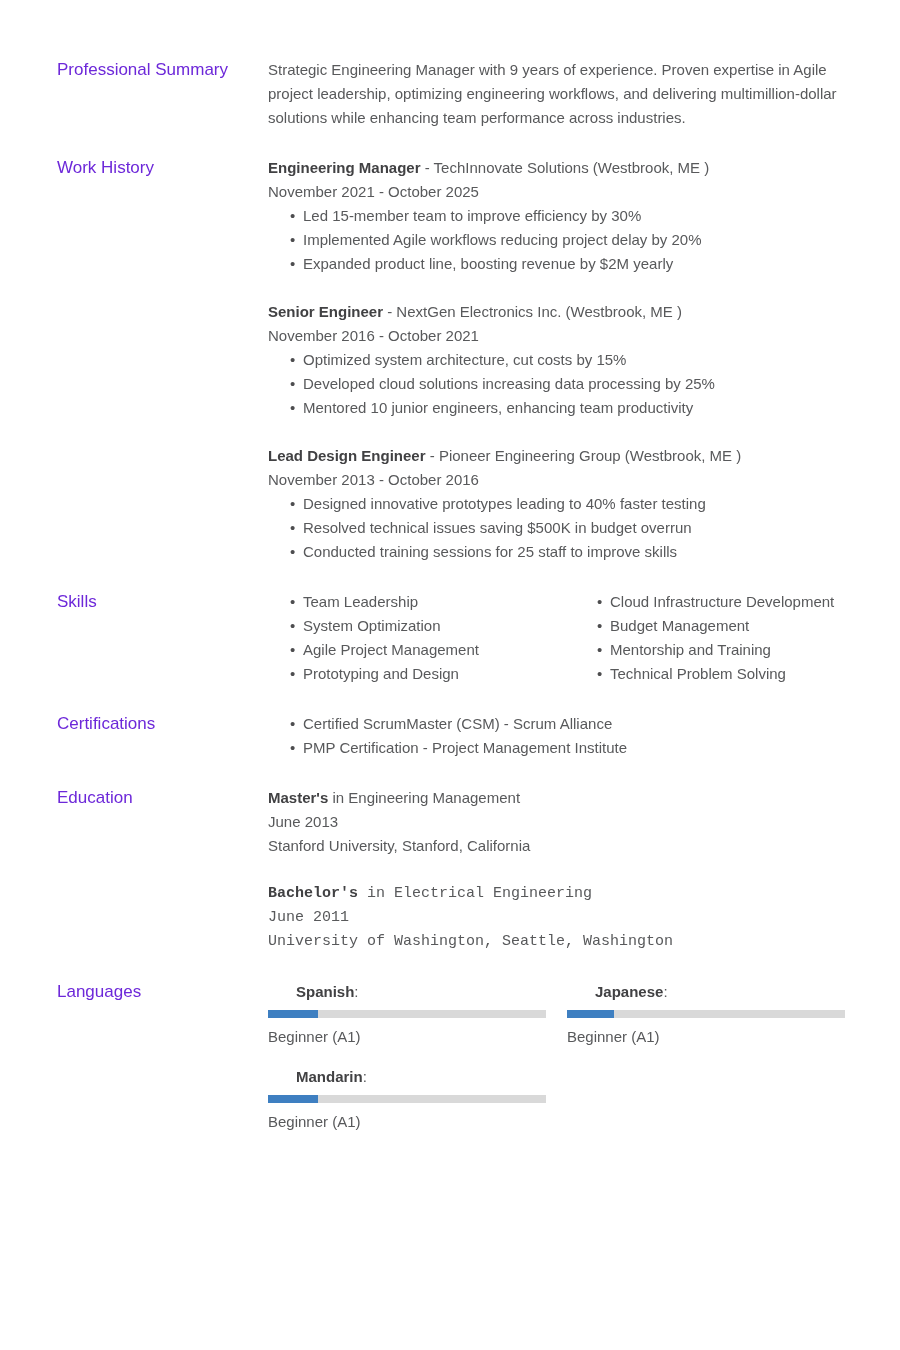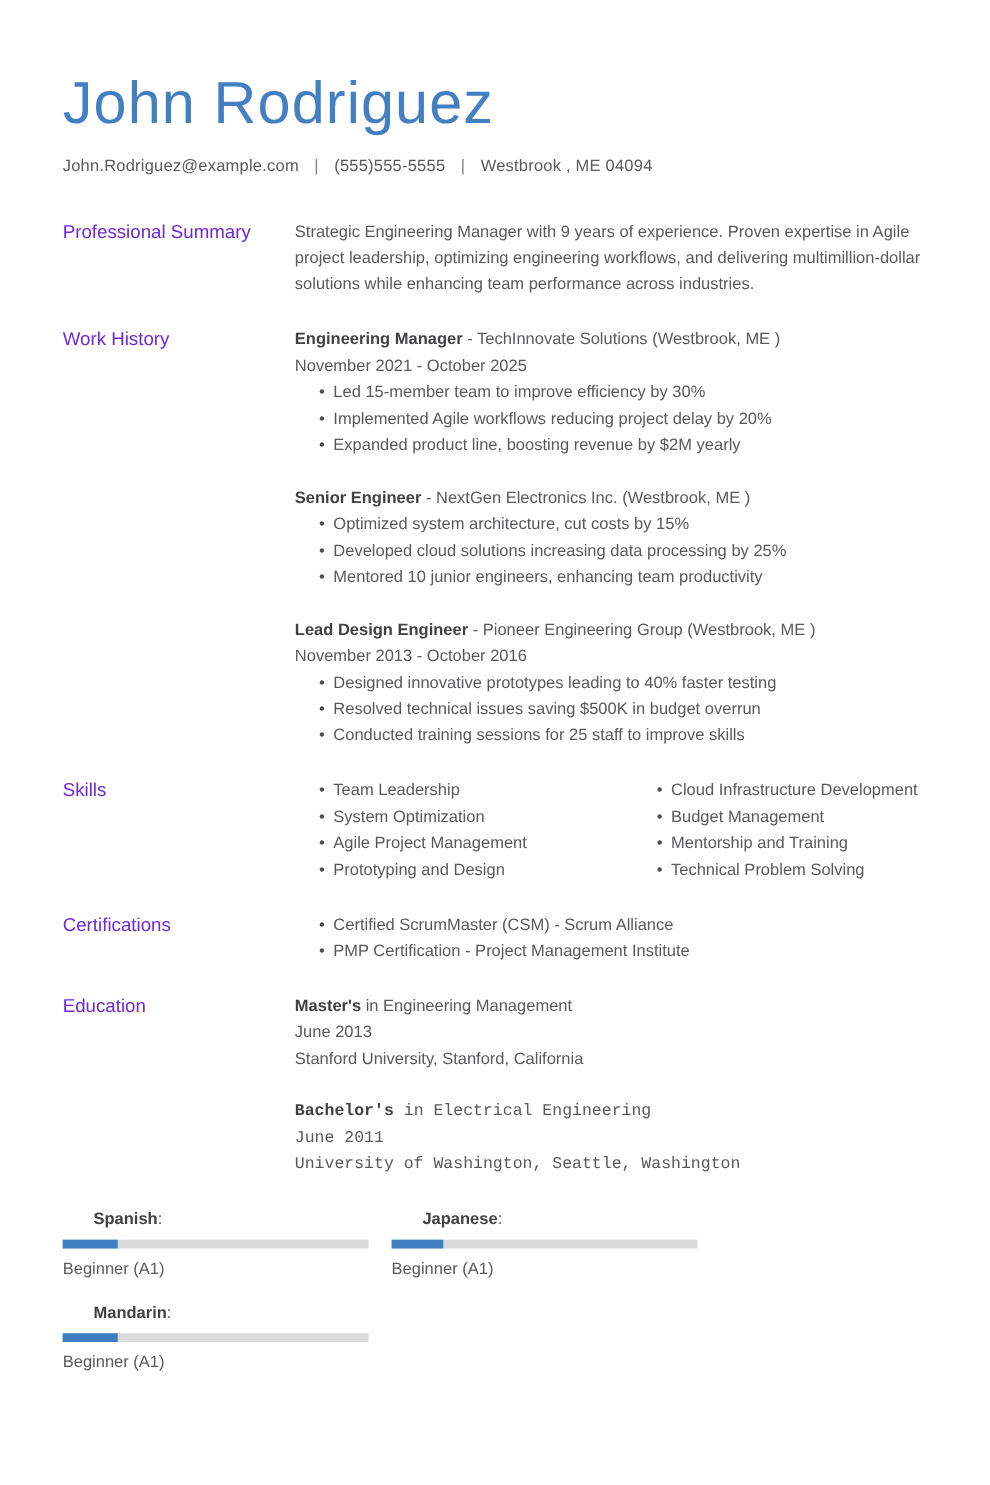--- a/index.html
+++ b/index.html
@@ -81,26 +81,20 @@
     margin: 6px 0 7px 0;
   }
   .lang-fill { height: 100%; background: #3e7fc1; }
   .lang-level { line-height: 24px; }
 </style>
 </head>
 <body>
 
 <div class="page">
 
-  <header>
-    <h1 class="name">John Rodriguez</h1>
-    <div class="contact">
-      <span>John.Rodriguez@example.com</span><span class="sep">|</span><span>(555)555-5555</span><span class="sep">|</span><span>Westbrook , ME 04094</span>
-    </div>
-  </header>
 
   <main>
 
     <section class="row">
       <div class="label-col">Professional Summary</div>
       <div class="content-col">
         <p>Strategic Engineering Manager with 9 years of experience. Proven expertise in Agile project leadership, optimizing engineering workflows, and delivering multimillion-dollar solutions while enhancing team performance across industries.</p>
       </div>
     </section>
 
@@ -113,20 +107,21 @@
           <div>November 2021 - October 2025</div>
           <ul class="bullets">
             <li>Led 15-member team to improve efficiency by 30%</li>
             <li>Implemented Agile workflows reducing project delay by 20%</li>
             <li>Expanded product line, boosting revenue by $2M yearly</li>
           </ul>
         </div>
 
         <div class="job">
           <div><span class="bold">Senior Engineer</span> <span>- NextGen Electronics Inc. (Westbrook, ME )</span></div>
+          <div>November 2016 - October 2021</div>
           <ul class="bullets">
             <li>Optimized system architecture, cut costs by 15%</li>
             <li>Developed cloud solutions increasing data processing by 25%</li>
             <li>Mentored 10 junior engineers, enhancing team productivity</li>
           </ul>
         </div>
 
         <div class="job">
           <div><span class="bold">Lead Design Engineer</span> <span>- Pioneer Engineering Group (Westbrook, ME )</span></div>
           <div>November 2013 - October 2016</div>
@@ -183,20 +178,21 @@
         <div class="edu">
           <div><span class="bold">Bachelor's</span> <span>in Electrical Engineering</span></div>
           <div>June 2011</div>
           <div>University of Washington, Seattle, Washington</div>
         </div>
 
       </div>
     </section>
 
     <section class="row">
+      <div class="label-col">Languages</div>
       <div class="content-col">
         <div class="lang-grid">
 
           <div class="lang">
             <div class="lang-name"><span class="bold">Spanish</span><span>:</span></div>
             <div class="lang-bar">
                 <div class="lang-fill" style="width: 18%;"></div>
               </div>
             <div class="lang-level">Beginner (A1)</div>
           </div>

